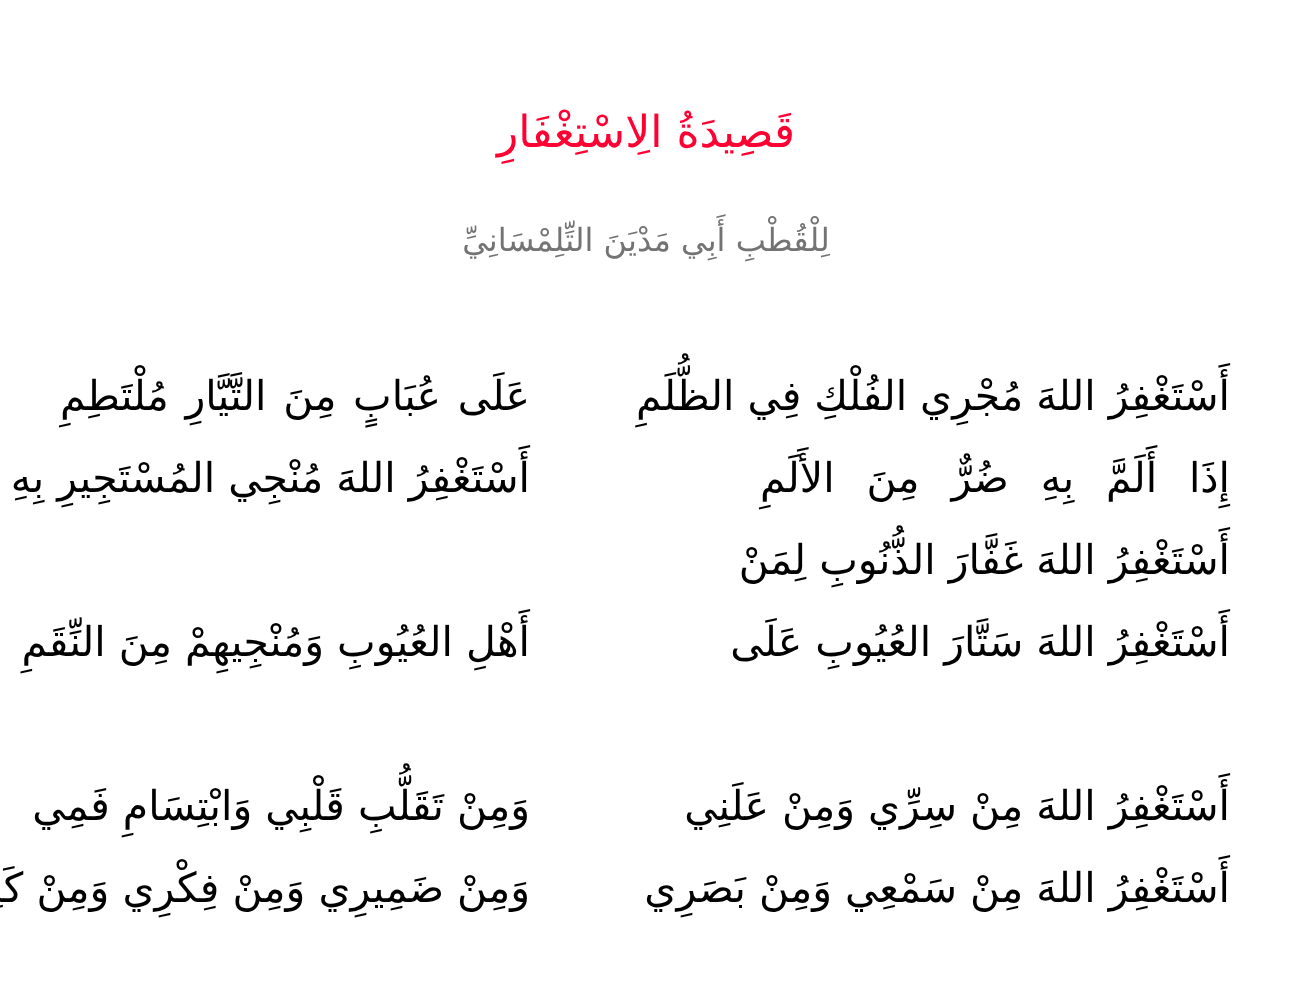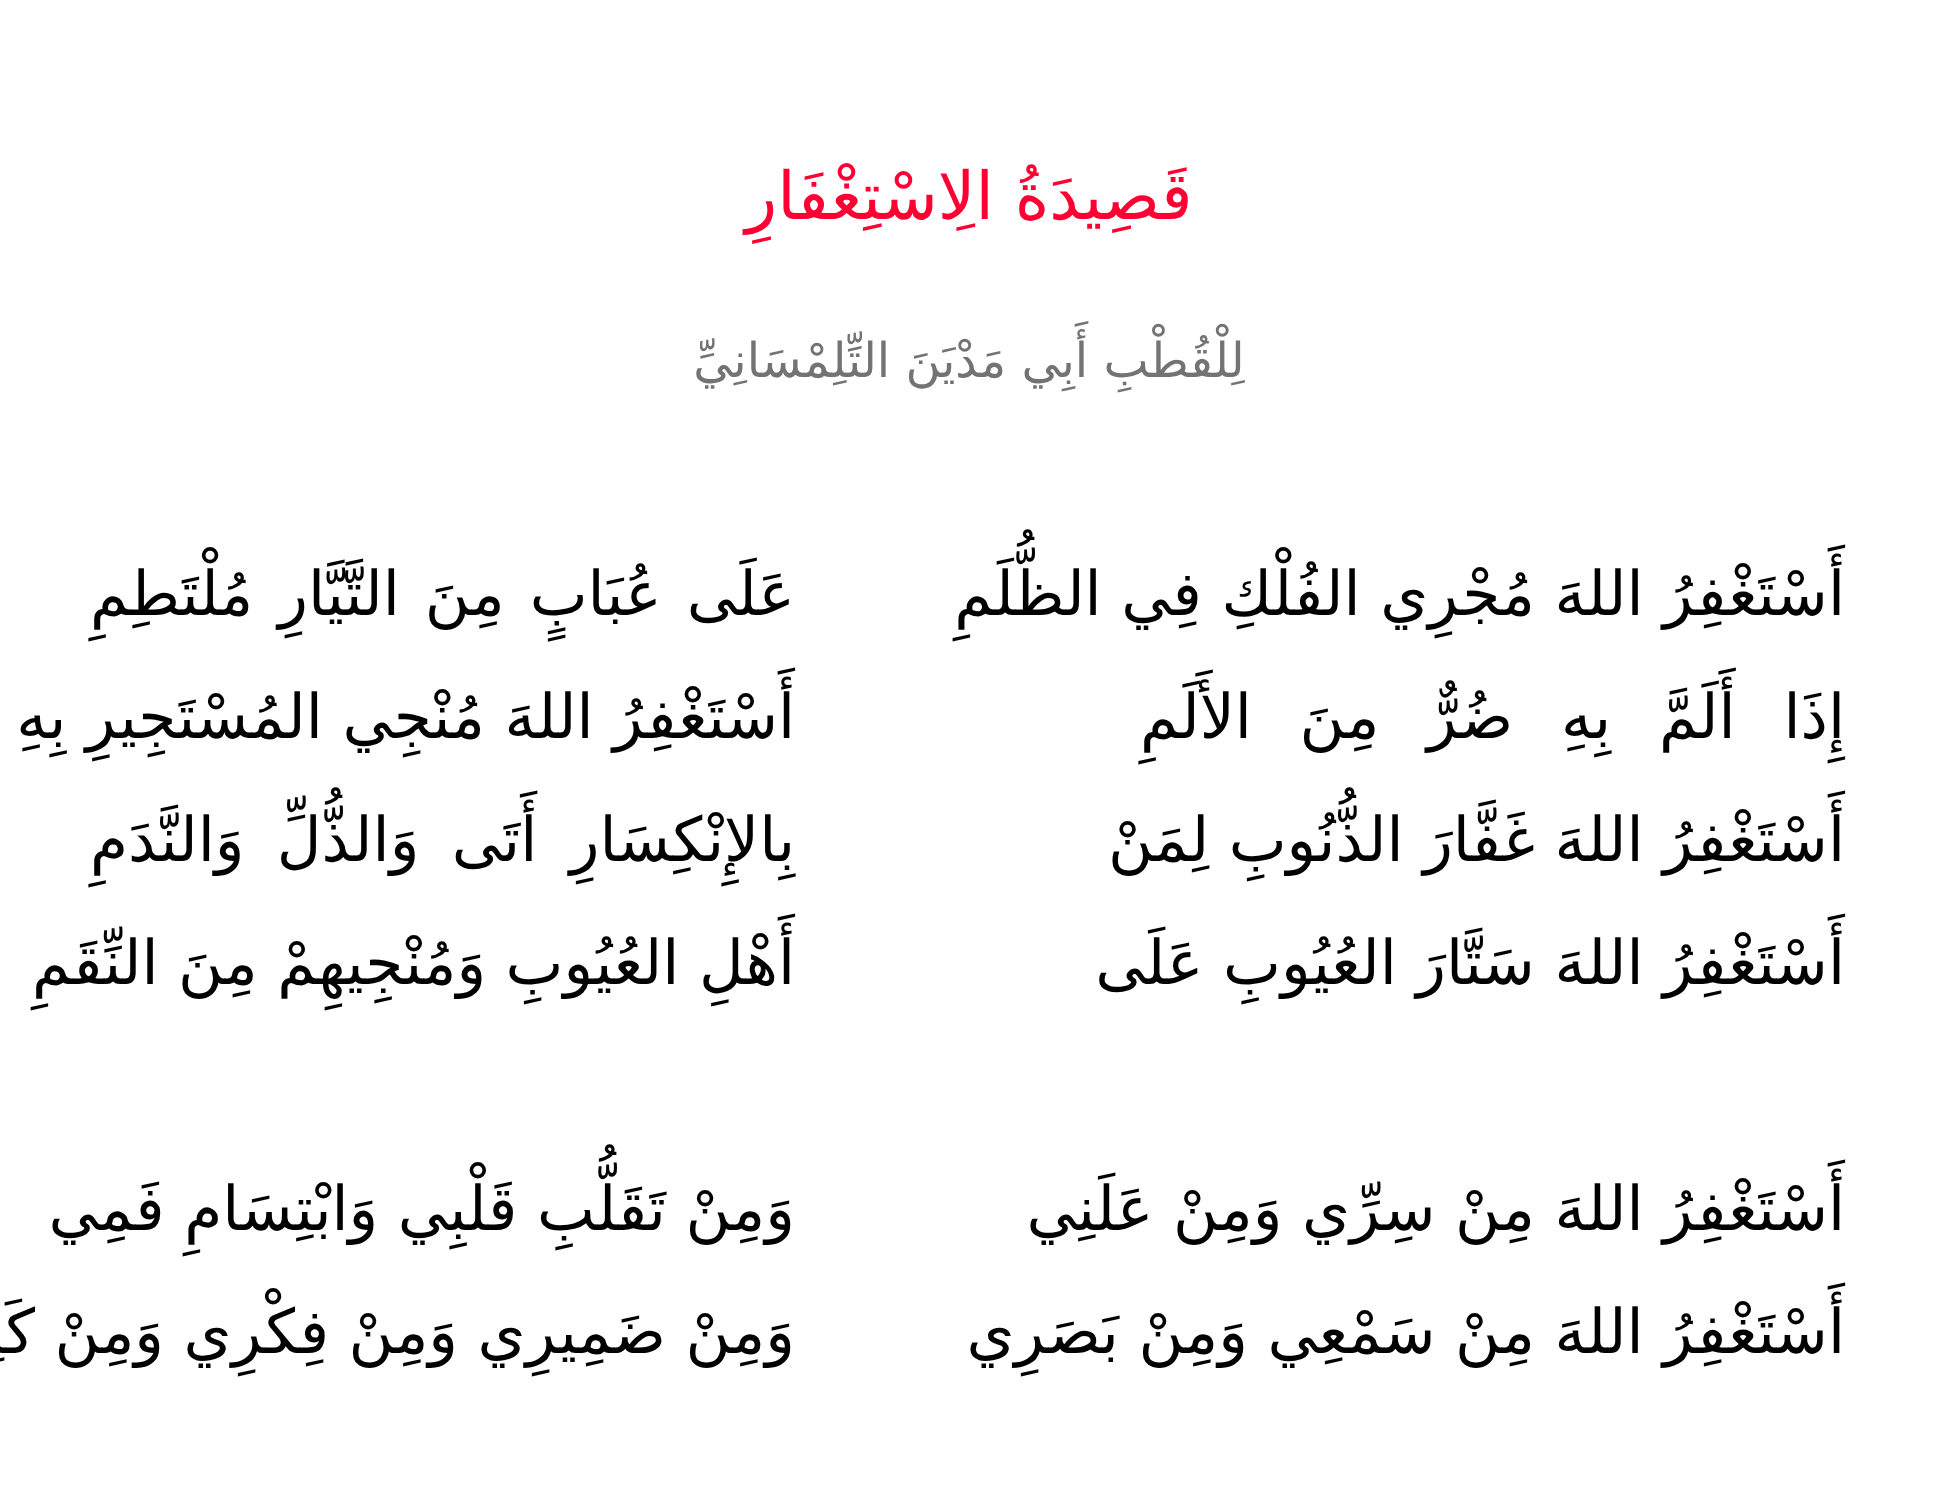--- a/index.html
+++ b/index.html
@@ -86,21 +86,20 @@
     <div class="verse">
       <div class="hemistich first">أَسْتَغْفِرُ اللهَ مُجْرِي الفُلْكِ فِي الظُّلَمِ</div>
       <div class="hemistich second">عَلَى عُبَابٍ مِنَ التَّيَّارِ مُلْتَطِمِ</div>
     </div>
     <div class="verse">
       <div class="hemistich second">إِذَا أَلَمَّ بِهِ ضُرٌّ مِنَ الأَلَمِ</div>
       <div class="hemistich first">أَسْتَغْفِرُ اللهَ مُنْجِي المُسْتَجِيرِ بِهِ</div>
     </div>
     <div class="verse">
       <div class="hemistich first">أَسْتَغْفِرُ اللهَ غَفَّارَ الذُّنُوبِ لِمَنْ</div>
-      <div class="hemistich second">بِالإِنْكِسَارِ أَتَى وَالذُّلِّ وَالنَّدَمِ</div>
     </div>
     <div class="verse">
       <div class="hemistich first">أَسْتَغْفِرُ اللهَ سَتَّارَ العُيُوبِ عَلَى</div>
       <div class="hemistich second">أَهْلِ العُيُوبِ وَمُنْجِيهِمْ مِنَ النِّقَمِ</div>
     </div>
     <div class="verse">
     </div>
     <div class="verse">
       <div class="hemistich first">أَسْتَغْفِرُ اللهَ مِنْ سِرِّي وَمِنْ عَلَنِي</div>
       <div class="hemistich second">وَمِنْ تَقَلُّبِ قَلْبِي وَابْتِسَامِ فَمِي</div>

